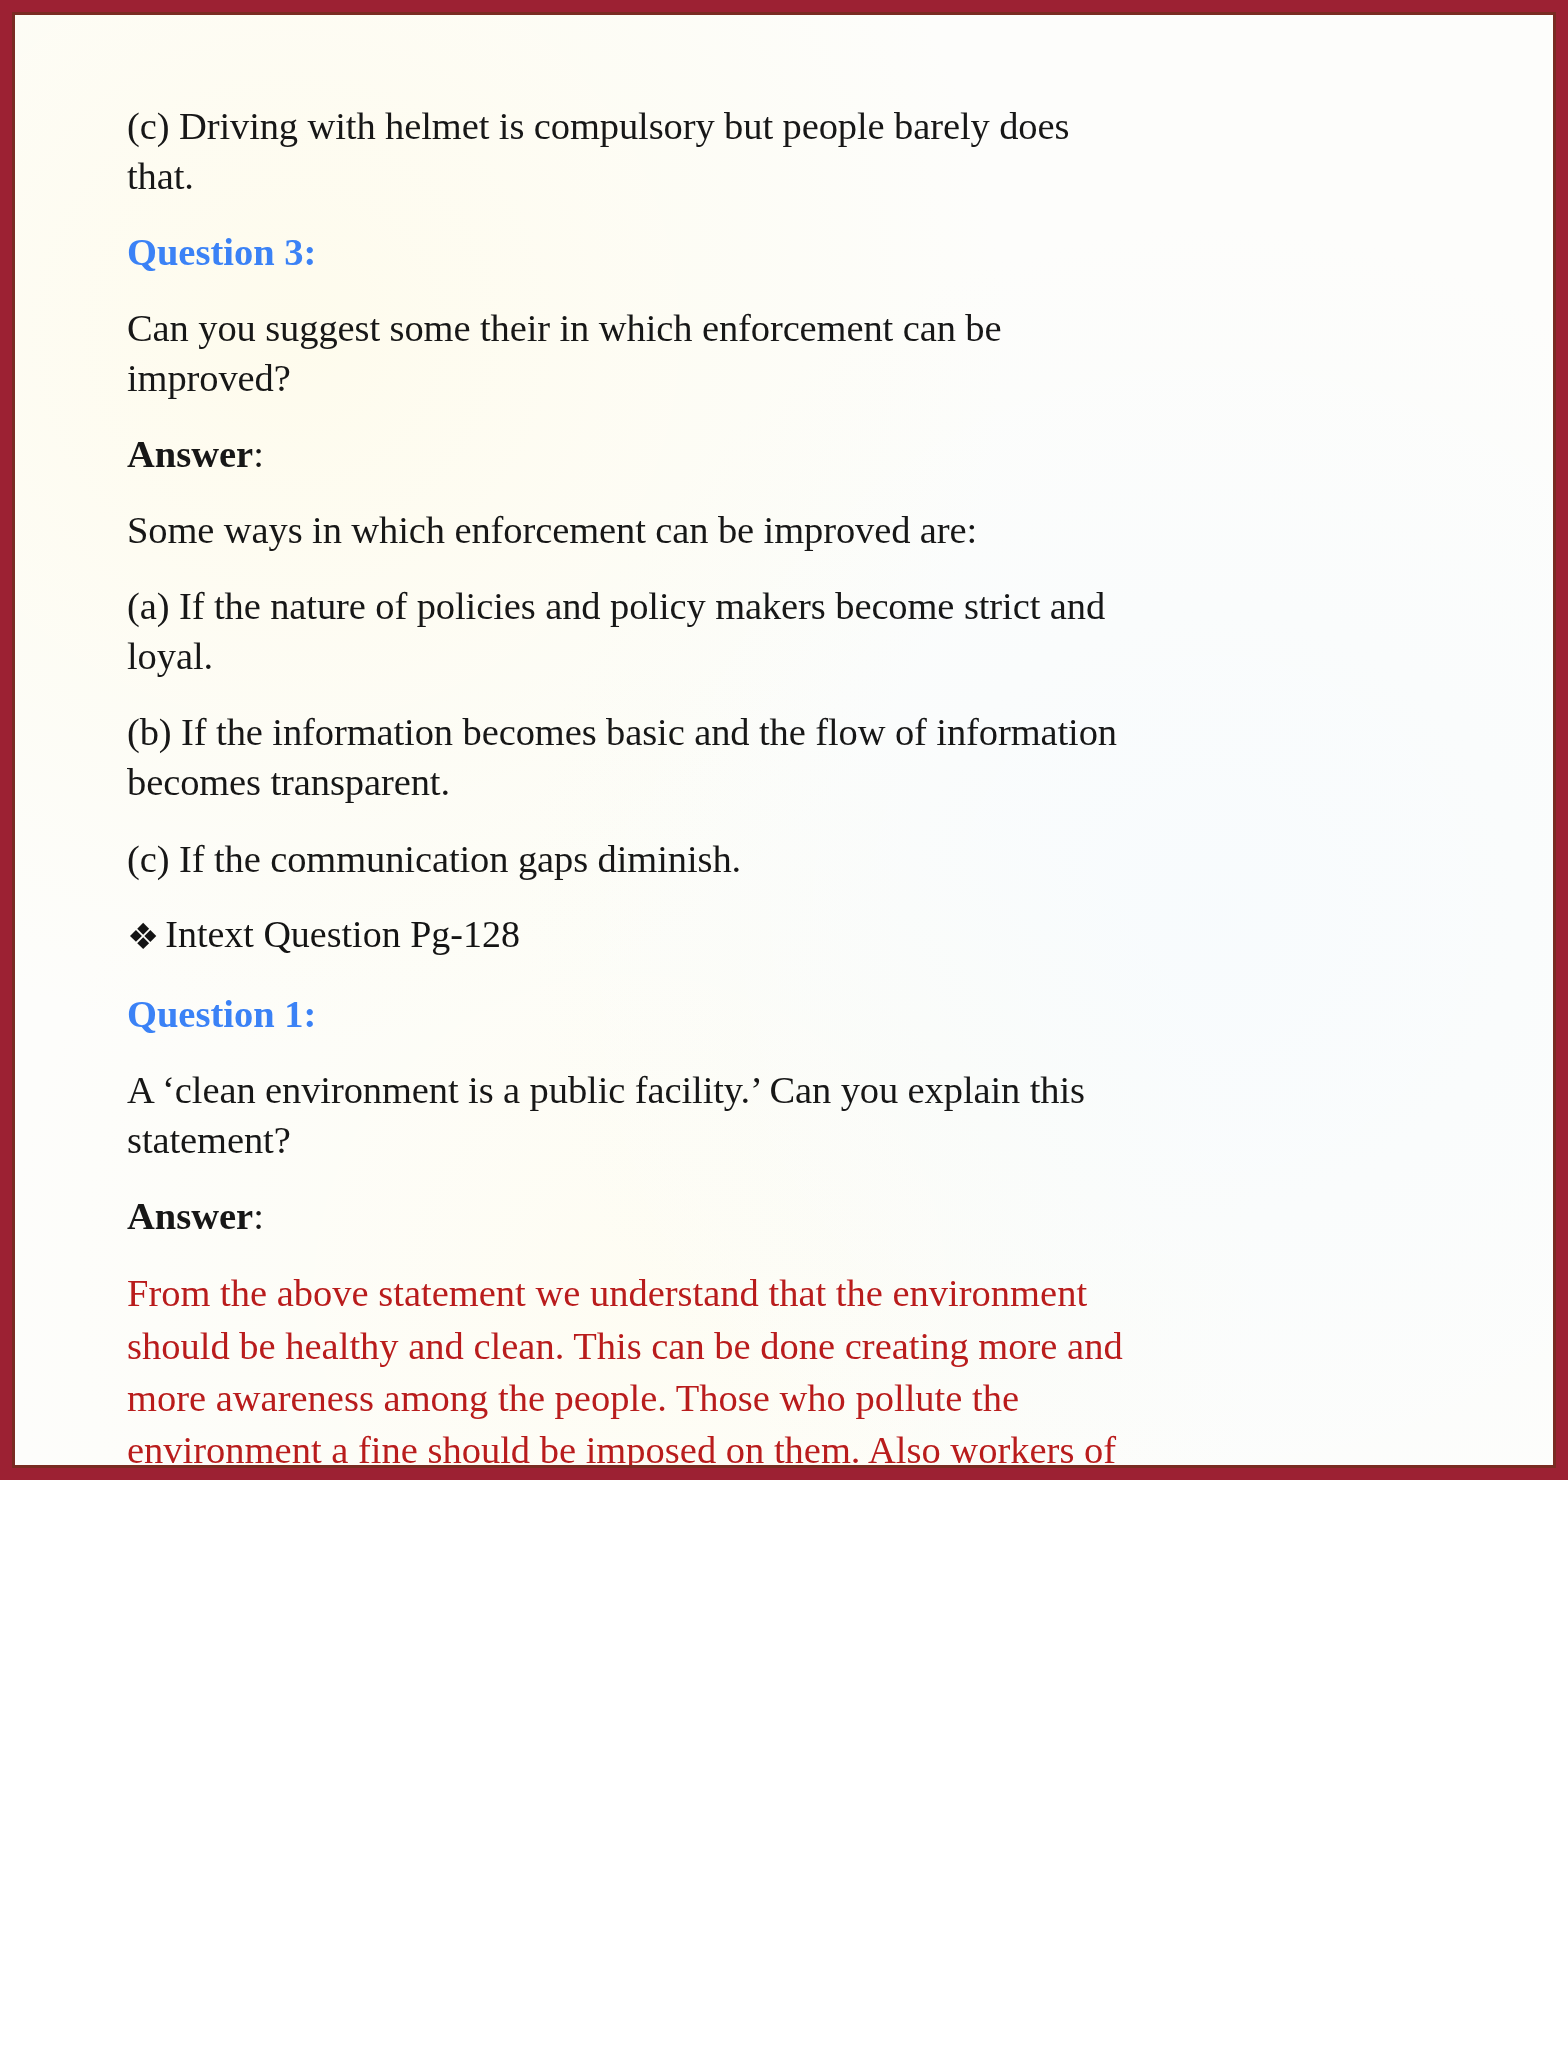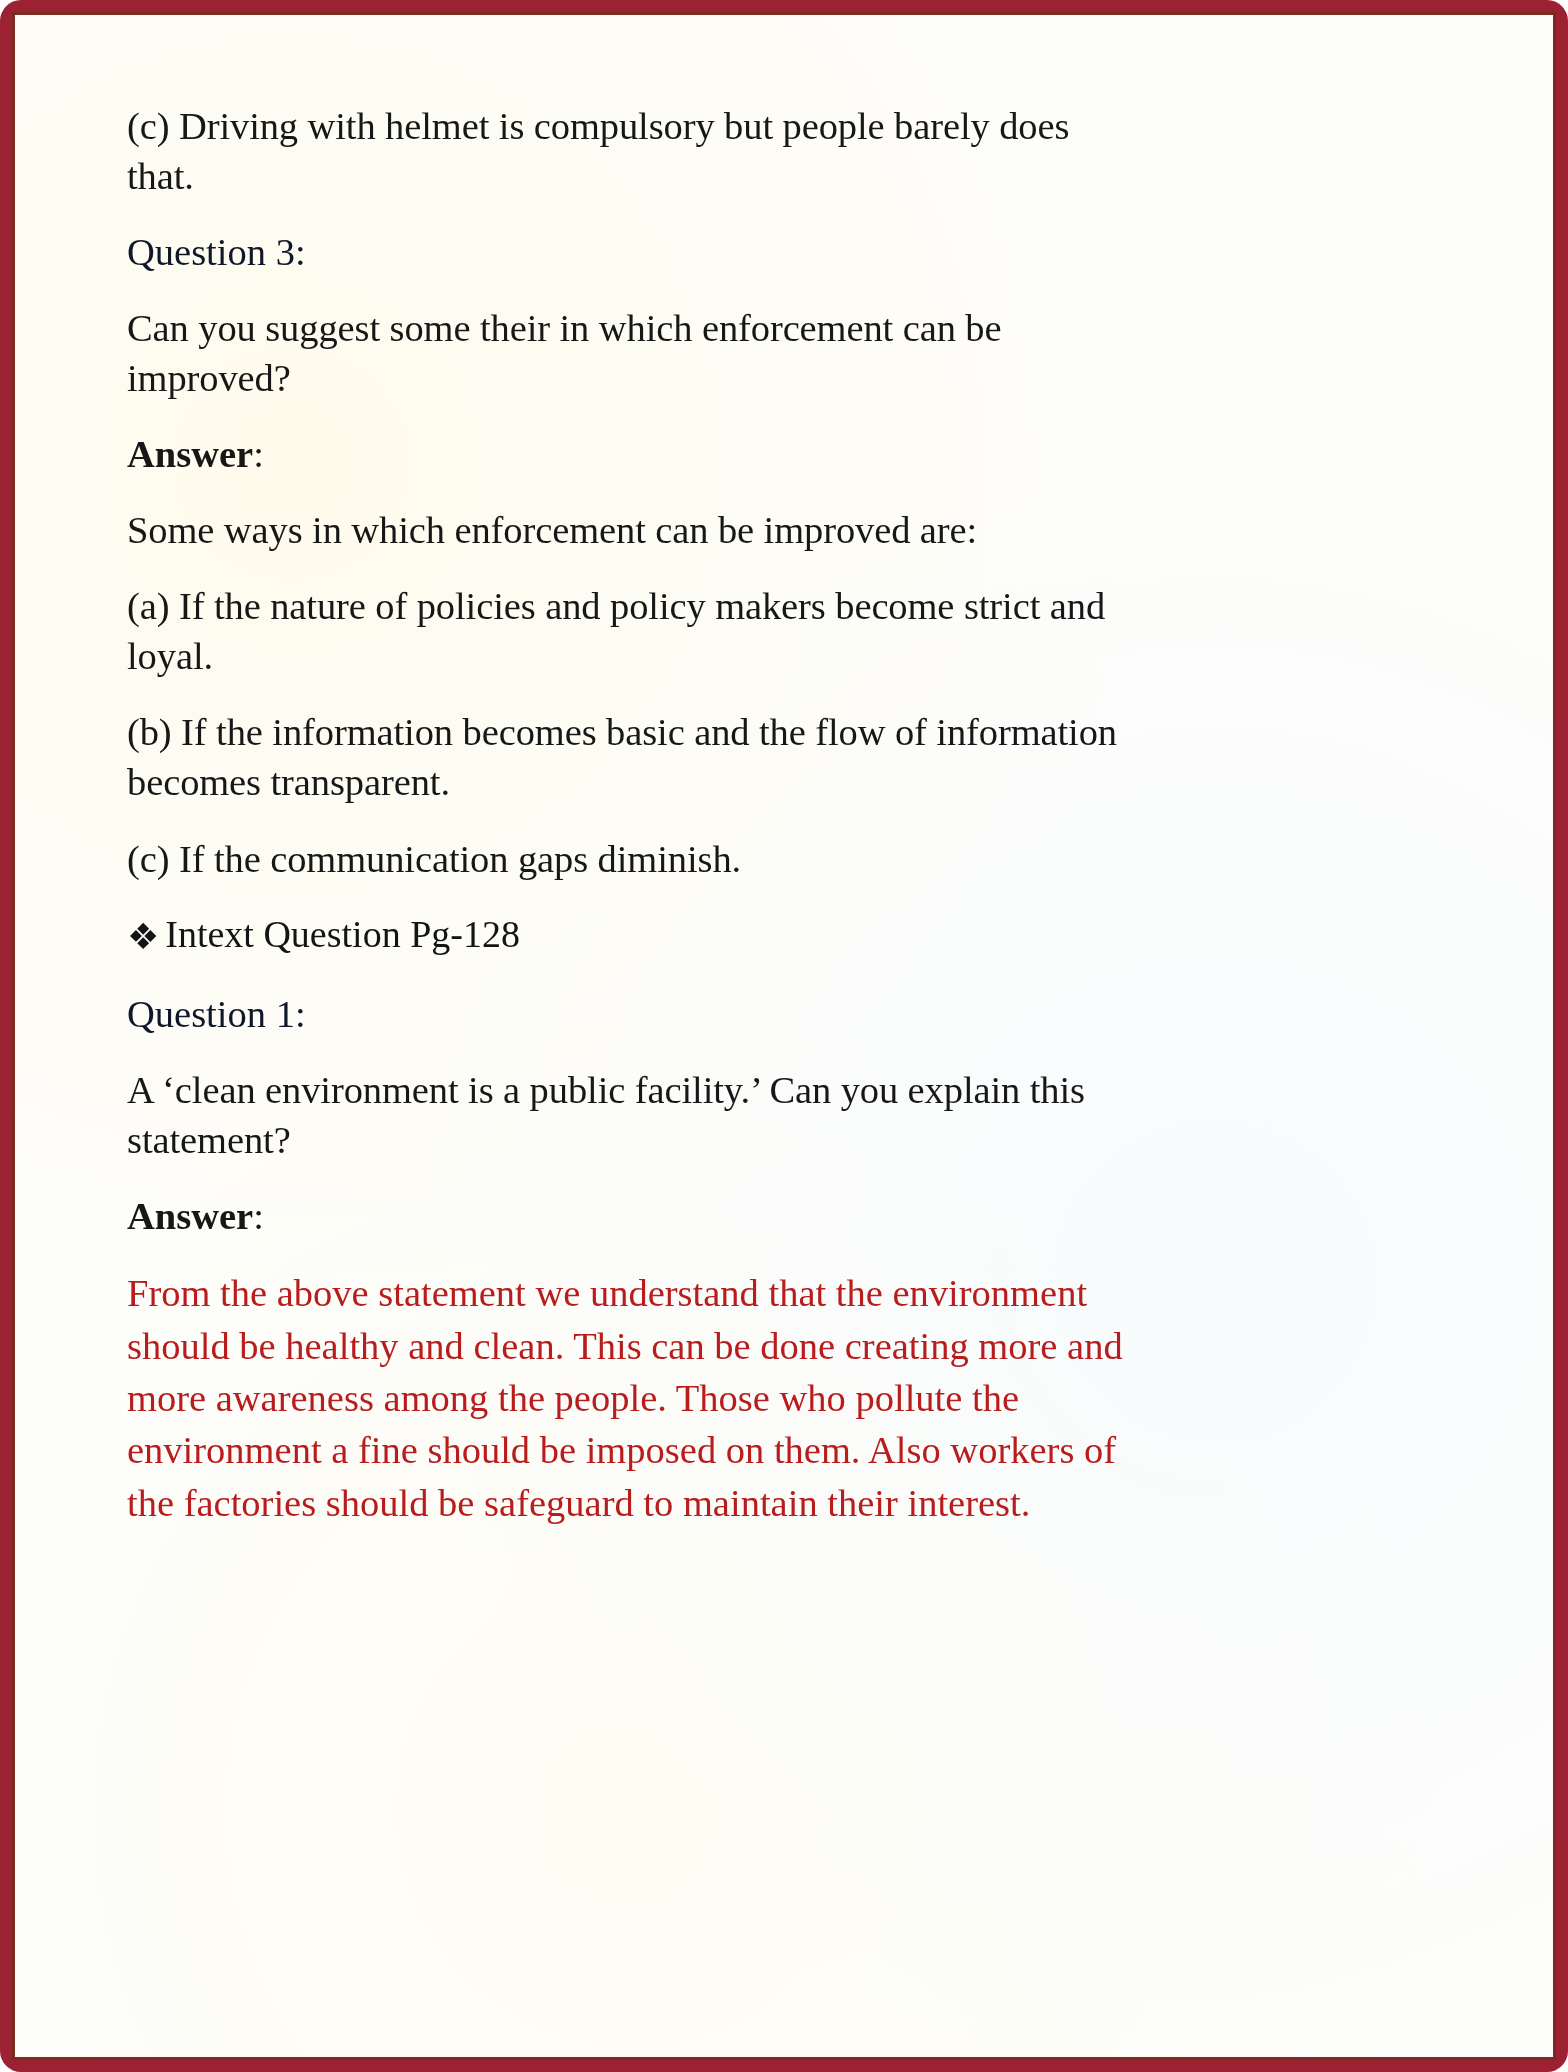--- a/index.html
+++ b/index.html
@@ -13,24 +13,23 @@
     width: 1568px;
     height: 2072px;
     font-family: "Liberation Serif", "DejaVu Serif", serif;
   }
 
   
   #page {
     position: relative;
     box-sizing: border-box;
     width: 1568px;
-    height: 2072px;
+    height: 1480px;
     background: #9c2133;          
     padding: 12px;
-    border-radius: 21px;
   }
 
   #page-inner {
     box-sizing: border-box;
     width: 100%;
     height: 100%;
     background: #fdfdfb;
     border: 3px solid #7a2b22;     
     padding: 0;
     overflow: hidden;
@@ -68,22 +67,22 @@
 
   .label {
     font-weight: bold;
     letter-spacing: 0px;
   }
 
   .q-head {
     margin: 0 0 26px 0;
     font-size: 38.5px;
     line-height: 1.30;
-    font-weight: normal;
-    color: #0f172a;
+    font-weight: bold;
+    color: #3b82f6;
   }
 
   .centered-head {
     margin: 14px 0 30px 0;
     text-align: left;
     font-size: 38px;
     font-weight: normal;
     color: #141414;
     line-height: 1.3;
   }

